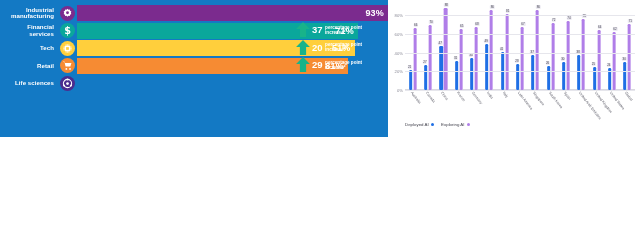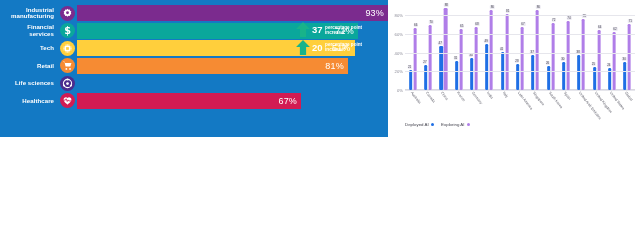--- a/index.html
+++ b/index.html
@@ -10,21 +10,21 @@
   .left-panel{position:relative;width:388px;height:137px;background:#1379c4;box-sizing:border-box;overflow:hidden;}
   .bar-rows{position:absolute;left:0;top:5px;width:388px;}
   .bar-row{display:flex;align-items:center;height:16px;margin-bottom:1.6px;}
   .cat-label{width:58px;text-align:right;padding-right:4px;color:#ffffff;font-size:6.1px;font-weight:bold;line-height:6.4px;letter-spacing:.05px;box-sizing:border-box;}
   .cat-label .l2{display:block;}
   .icon-wrap{width:19px;display:flex;align-items:center;justify-content:center;flex:0 0 19px;}
   .icon-circle{width:15px;height:15px;border-radius:50%;display:flex;align-items:center;justify-content:center;}
   .icon-circle svg{display:block;}
   .bar-track{position:relative;flex:1;height:16px;}
   .bar{height:16px;display:flex;align-items:center;justify-content:flex-end;padding-right:4px;box-sizing:border-box;}
-  .bar-val{font-size:9px;font-weight:normal;color:#fff;letter-spacing:.2px;}
+  .bar-val{font-size:9px;font-weight:bold;color:#fff;letter-spacing:.2px;}
 
   
   .annots{position:absolute;left:296px;top:21px;width:92px;}
   .annot{display:flex;align-items:center;height:17.6px;}
   .arrow-up{width:14px;height:15px;flex:0 0 14px;margin-right:2px;}
   .annot-num{font-size:9.5px;font-weight:bold;color:#ffffff;line-height:9px;margin-right:2.5px;}
   .annot-txt{font-size:4.6px;font-weight:bold;color:#ffffff;line-height:5.2px;}
 
   
   .right-panel{position:relative;width:252px;height:137px;background:#ffffff;box-sizing:border-box;}
@@ -127,36 +127,20 @@
               <svg width="11" height="11" viewBox="0 0 24 24">
                 <circle cx="12" cy="12" r="9" fill="none" stroke="#fff" stroke-width="2.2"></circle>
                 <circle cx="12" cy="12" r="3" fill="#fff"></circle>
                 <circle cx="12" cy="3.2" r="2.1" fill="#fff"></circle>
                 <circle cx="19.6" cy="16.4" r="2.1" fill="#fff"></circle>
                 <circle cx="4.4" cy="16.4" r="2.1" fill="#fff"></circle>
               </svg>
             </div>
           </div>
         </div>
-        <div class="bar-row">
-          <div class="cat-label">Healthcare</div>
-          <div class="icon-wrap">
-            <div class="icon-circle" style="background: rgb(210, 27, 83);">
-              <svg width="11" height="11" viewBox="0 0 24 24">
-                <path fill="#fff" d="M12 21s-8.5-5.4-8.5-11A5 5 0 0112 6.4 5 5 0 0120.5 10c0 5.6-8.5 11-8.5 11z"></path>
-                <path d="M3.8 11.2h3.6l1.6-3 2.4 6 1.8-3.6 1.4 2.2h4" fill="none" stroke="#d21b53" stroke-width="1.8" stroke-linejoin="round" stroke-linecap="round"></path>
-              </svg>
-            </div>
-          </div>
-          <div class="bar-track">
-            <div class="bar" style="width: 72.043%; background: rgb(210, 27, 83);">
-              <span class="bar-val">67%</span>
-            </div>
-          </div>
-        </div>
       </div>
     <div class="annots" id="annots">
         <div class="annot">
           <div class="arrow-up"><svg width="14" height="15" viewBox="0 0 24 26">
               <path fill="#18b38a" d="M12 0L24 12h-6.6v14H6.6V12H0z"></path>
             </svg></div>
           <div class="annot-num">37</div>
           <div class="annot-txt">
             <div>percentage point</div>
             <div>increase*</div>
@@ -165,20 +149,30 @@
         <div class="annot">
           <div class="arrow-up"><svg width="14" height="15" viewBox="0 0 24 26">
               <path fill="#18b38a" d="M12 0L24 12h-6.6v14H6.6V12H0z"></path>
             </svg></div>
           <div class="annot-num">20</div>
           <div class="annot-txt">
             <div>percentage point</div>
             <div>increase*</div>
           </div>
         </div>
+        <div class="annot">
+          <div class="arrow-up"><svg width="14" height="15" viewBox="0 0 24 26">
+              <path fill="#18b38a" d="M12 0L24 12h-6.6v14H6.6V12H0z"></path>
+            </svg></div>
+          <div class="annot-num">29</div>
+          <div class="annot-txt">
+            <div>percentage point</div>
+            <div>increase*</div>
+          </div>
+        </div>
       </div>
   </div>
 
   <div class="right-panel">
     <div class="plot" id="plot">
       <div class="axis-bottom"></div>
       <div class="cols" id="cols">
           <div class="col">
             <div class="vbar deployed" style="height: 19.6px; background: rgb(31, 111, 229);"></div>
             <div class="vlabel" style="bottom: 20.6px; left: 30%;">21</div>

